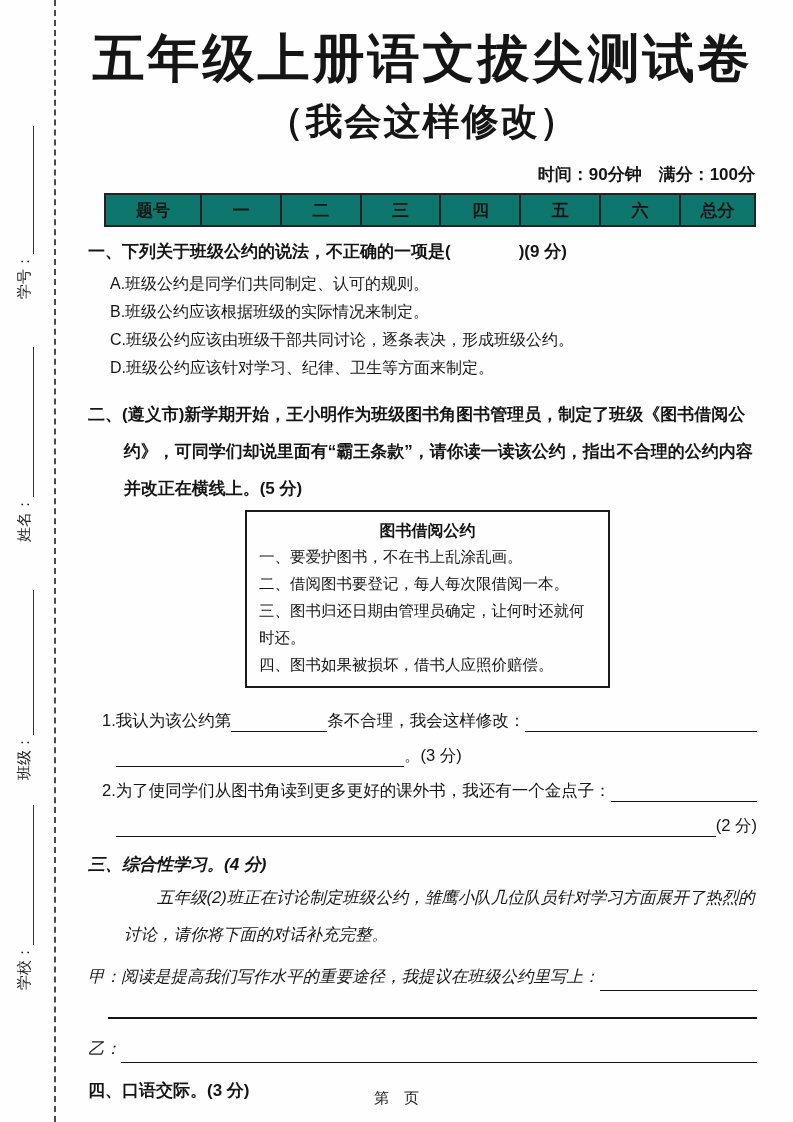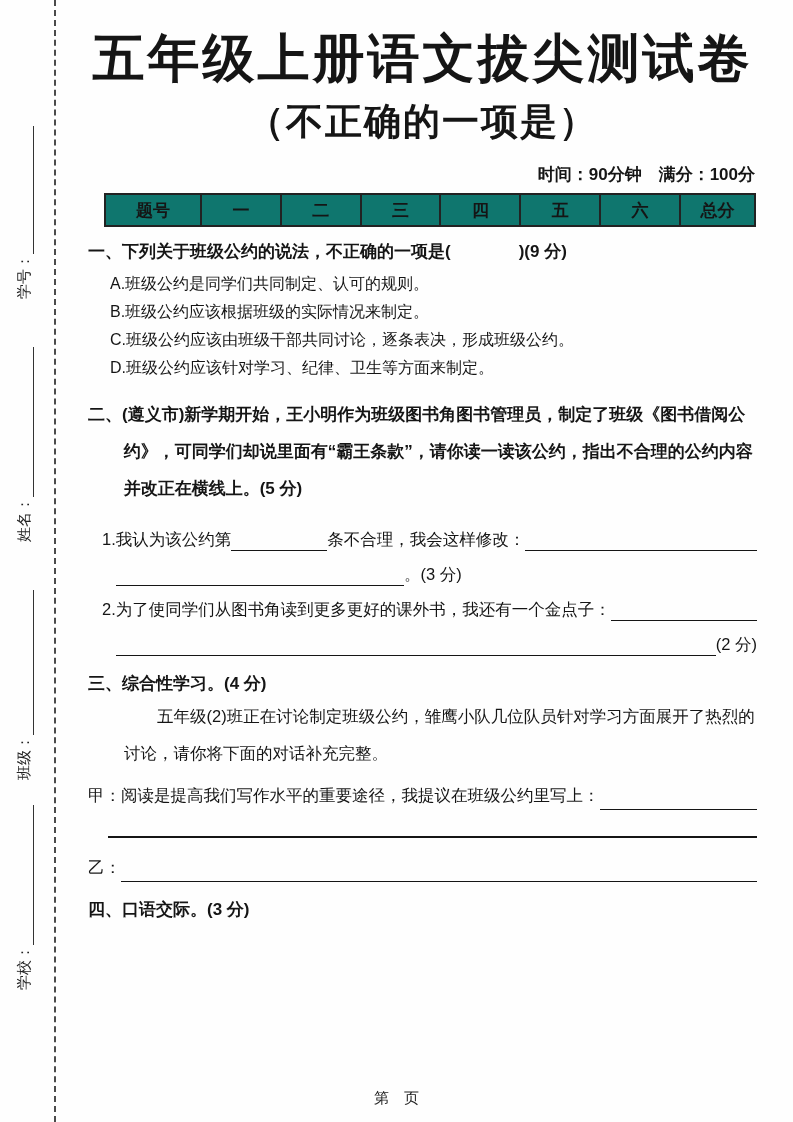--- a/index.html
+++ b/index.html
@@ -43,21 +43,21 @@
               padding:7px 12px 8px 12px; font-size:15.5px; }
   .pact-box .pact-title { text-align:center; font-weight:bold; font-size:16px; line-height:24px; }
   .pact-box .rule { line-height:27px; }
 
   .items { margin-top:20px; margin-left:14px; font-size:16.5px; }
   .fill-line { display:flex; align-items:flex-end; line-height:24px; margin-top:11px; white-space:nowrap; }
   .blank { border-bottom:1.6px solid #151515; height:20px; }
   .blank.grow { flex:1 1 auto; }
   .indent2 { margin-left:14px; }
 
-  .q3 { margin-top:16px; }
+  .q3 { margin-top:16px;font-style:italic; }
   .q3 .intro, .q4 .intro, .q4 .teacher { font-size:16.5px; line-height:37px; text-indent:2em; margin-top:3px;margin-left:36px; }
   .dialog-line { display:flex; align-items:flex-end; font-size:16.5px; line-height:30px; margin-top:8px; white-space:nowrap; }
   .free-line { margin-left:20px; margin-top:26px; height:2px; border-bottom:2px solid #151515; }
   .q3 .speaker-b { margin-top:14px; }
 
   .q4 { margin-top:16px; }
 
   .footer { position:absolute; left:0; right:0; bottom:14px; text-align:center; font-size:15px; color:#222; }
 </style>
 </head>
@@ -82,21 +82,21 @@
     </div>
     <div class="side-group" style="margin-left:48px">
       <span>学号：</span>
       <span class="side-blank" style="width:128px"></span>
     </div>
   </div>
 
   <div class="content">
 
     <div class="title">五年级上册语文拔尖测试卷</div>
-    <div class="subtitle">（不正确的一项是）</div>
+    <div class="subtitle">（我会这样修改）</div>
     <div class="meta">时间：90分钟　满分：100分</div>
 
     <table class="score">
       <tbody>
           <tr>
         <td class="c-first">题号</td>
         <td>一</td>
         <td>二</td>
         <td>三</td>
         <td>四</td>
@@ -113,20 +113,27 @@
         <div>A.班级公约是同学们共同制定、认可的规则。</div>
         <div>B.班级公约应该根据班级的实际情况来制定。</div>
         <div>C.班级公约应该由班级干部共同讨论，逐条表决，形成班级公约。</div>
         <div>D.班级公约应该针对学习、纪律、卫生等方面来制定。</div>
       </div>
     </div>
 
     <div class="q2">
       <div class="q-title hang">二、(遵义市)新学期开始，王小明作为班级图书角图书管理员，制定了班级《图书借阅公约》，可同学们却说里面有“霸王条款”，请你读一读该公约，指出不合理的公约内容并改正在横线上。(5 分)</div>
 
+      <div class="pact-box">
+        <div class="pact-title">图书借阅公约</div>
+        <div class="rule">一、要爱护图书，不在书上乱涂乱画。</div>
+        <div class="rule">二、借阅图书要登记，每人每次限借阅一本。</div>
+        <div class="rule">三、图书归还日期由管理员确定，让何时还就何时还。</div>
+        <div class="rule">四、图书如果被损坏，借书人应照价赔偿。</div>
+      </div>
 
       <div class="items">
         <div class="fill-line">
           <span>1.我认为该公约第</span>
           <span class="blank" style="width:96px"></span>
           <span>条不合理，我会这样修改：</span>
           <span class="blank grow"></span>
         </div>
         <div class="fill-line indent2">
           <span class="blank" style="width:288px"></span>

